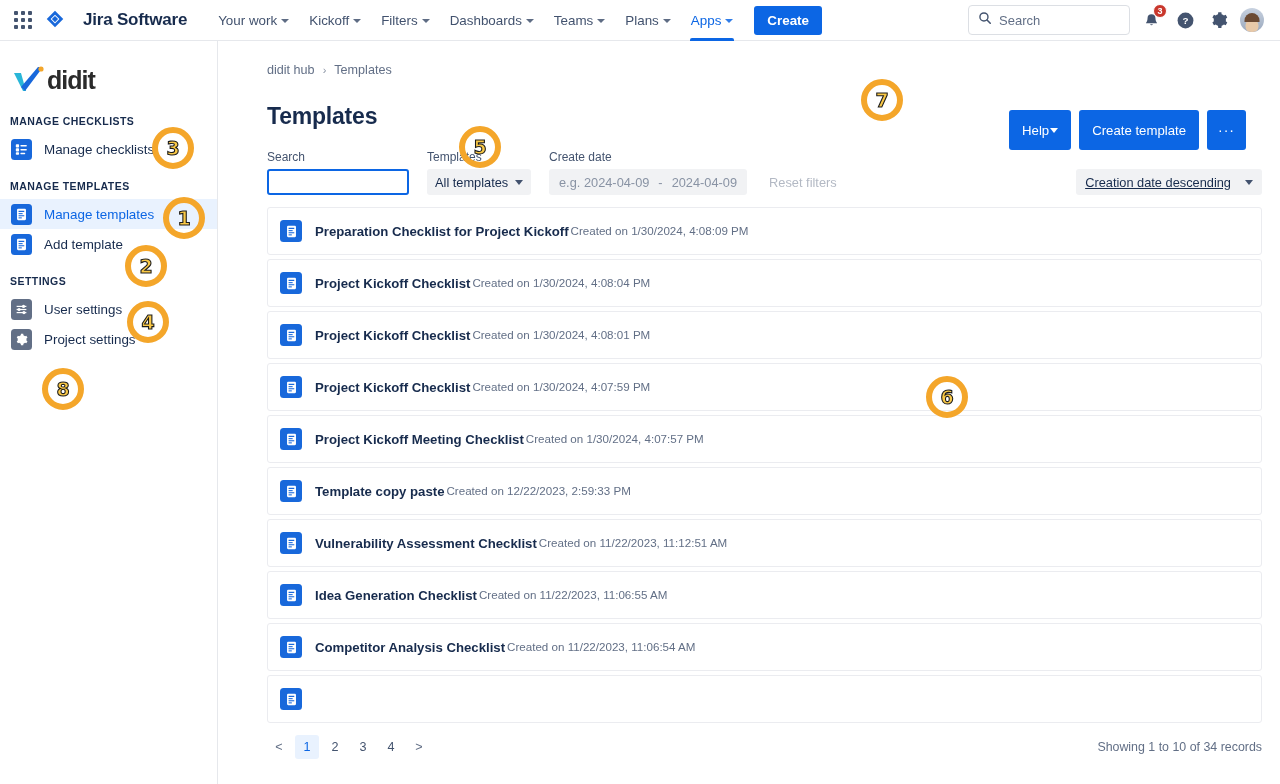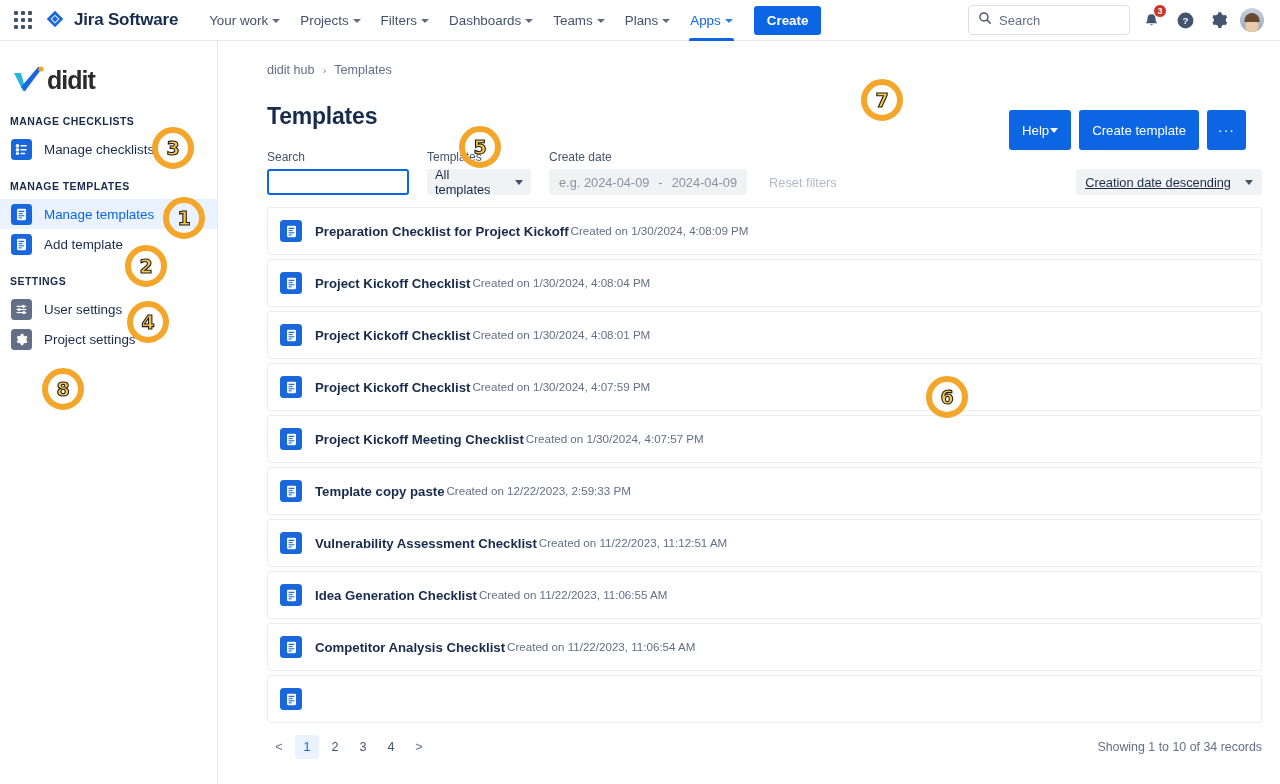--- a/index.html
+++ b/index.html
@@ -15,21 +15,21 @@
   
   .topnav {
     position: absolute; top: 0; left: 0; width: 1280px; height: 41px;
     background: #ffffff; border-bottom: 1px solid #e6e8ec;
     display: flex; align-items: center; padding: 0 12px;
   }
   .appgrid { width: 22px; height: 22px; display: grid;
     grid-template-columns: repeat(3, 4px); grid-template-rows: repeat(3, 4px);
     gap: 3px; align-content: center; justify-content: center; cursor: pointer; }
   .appgrid i { background: #44546f; border-radius: 1px; display:block; width:4px; height:4px;}
-  .brand { display: flex; align-items: center; gap: 8px; margin-left: 10px; cursor: pointer; }
+  .brand { display: flex; align-items: center; gap: 17px; margin-left: 10px; cursor: pointer; }
   .brand-logo { width: 22px; height: 22px; position: relative; }
   .brand-name { font-size: 17px; font-weight: 600; color: #172b4d; letter-spacing: -0.2px; }
   .navitems { display: flex; align-items: center; margin-left: 22px; gap: 2px; }
   .navitem {
     position: relative; display: flex; align-items: center; gap: 4px;
     font-size: 13.4px; color: #42526e; padding: 10px 9px; cursor: pointer;
     white-space: nowrap; height: 41px;
   }
   .navitem.active { color: #0c66e4; justify-content: flex-end; }
   .navitem.active::after {
@@ -118,21 +118,21 @@
   .fgroup { display: flex; flex-direction: column; gap: 5px; }
   .flabel { font-size: 12px; color: #44546f; }
   .finput {
     width: 142px; height: 26px; border: 2px solid #0c66e4; border-radius: 3px;
     background: #fff; padding: 0 7px; font-size: 13px; outline: none;
     color: #172b4d; font-family: inherit;
   }
   .fselect {
     width: 104px; height: 26px; background: #f1f2f4; border: none; border-radius: 3px;
     display: flex; align-items: center; justify-content: space-between;
-    padding: 0 8px; font-size: 12.8px; color: #172b4d; cursor: pointer; gap: 8px;
+    padding: 0 8px; font-size: 12.8px; color: #172b4d; cursor: pointer;
   }
   .fdates {
     height: 26px; background: #f1f2f4; border-radius: 3px; display: flex;
     align-items: center; gap: 9px; padding: 0 10px; font-size: 12.8px; color: #8993a4;
     cursor: pointer;
   }
   .freset { font-size: 12.8px; color: #b3b9c4; cursor: default; padding-bottom: 5px; }
   .fsort {
     margin-left: auto; height: 26px; background: #f1f2f4; border: none; border-radius: 3px;
     display: flex; align-items: center; gap: 14px; padding: 0 9px;
@@ -201,21 +201,21 @@
         </svg>
       </span>
       <span class="brand-name">Jira Software</span>
     </div>
     <div class="navitems">
       <div class="navitem">
         <span>Your work</span>
         <span class="caret"></span>
       </div>
       <div class="navitem">
-        <span>Projects</span>
+        <span>Kickoff</span>
         <span class="caret"></span>
       </div>
       <div class="navitem">
         <span>Filters</span>
         <span class="caret"></span>
       </div>
       <div class="navitem">
         <span>Dashboards</span>
         <span class="caret"></span>
       </div>

